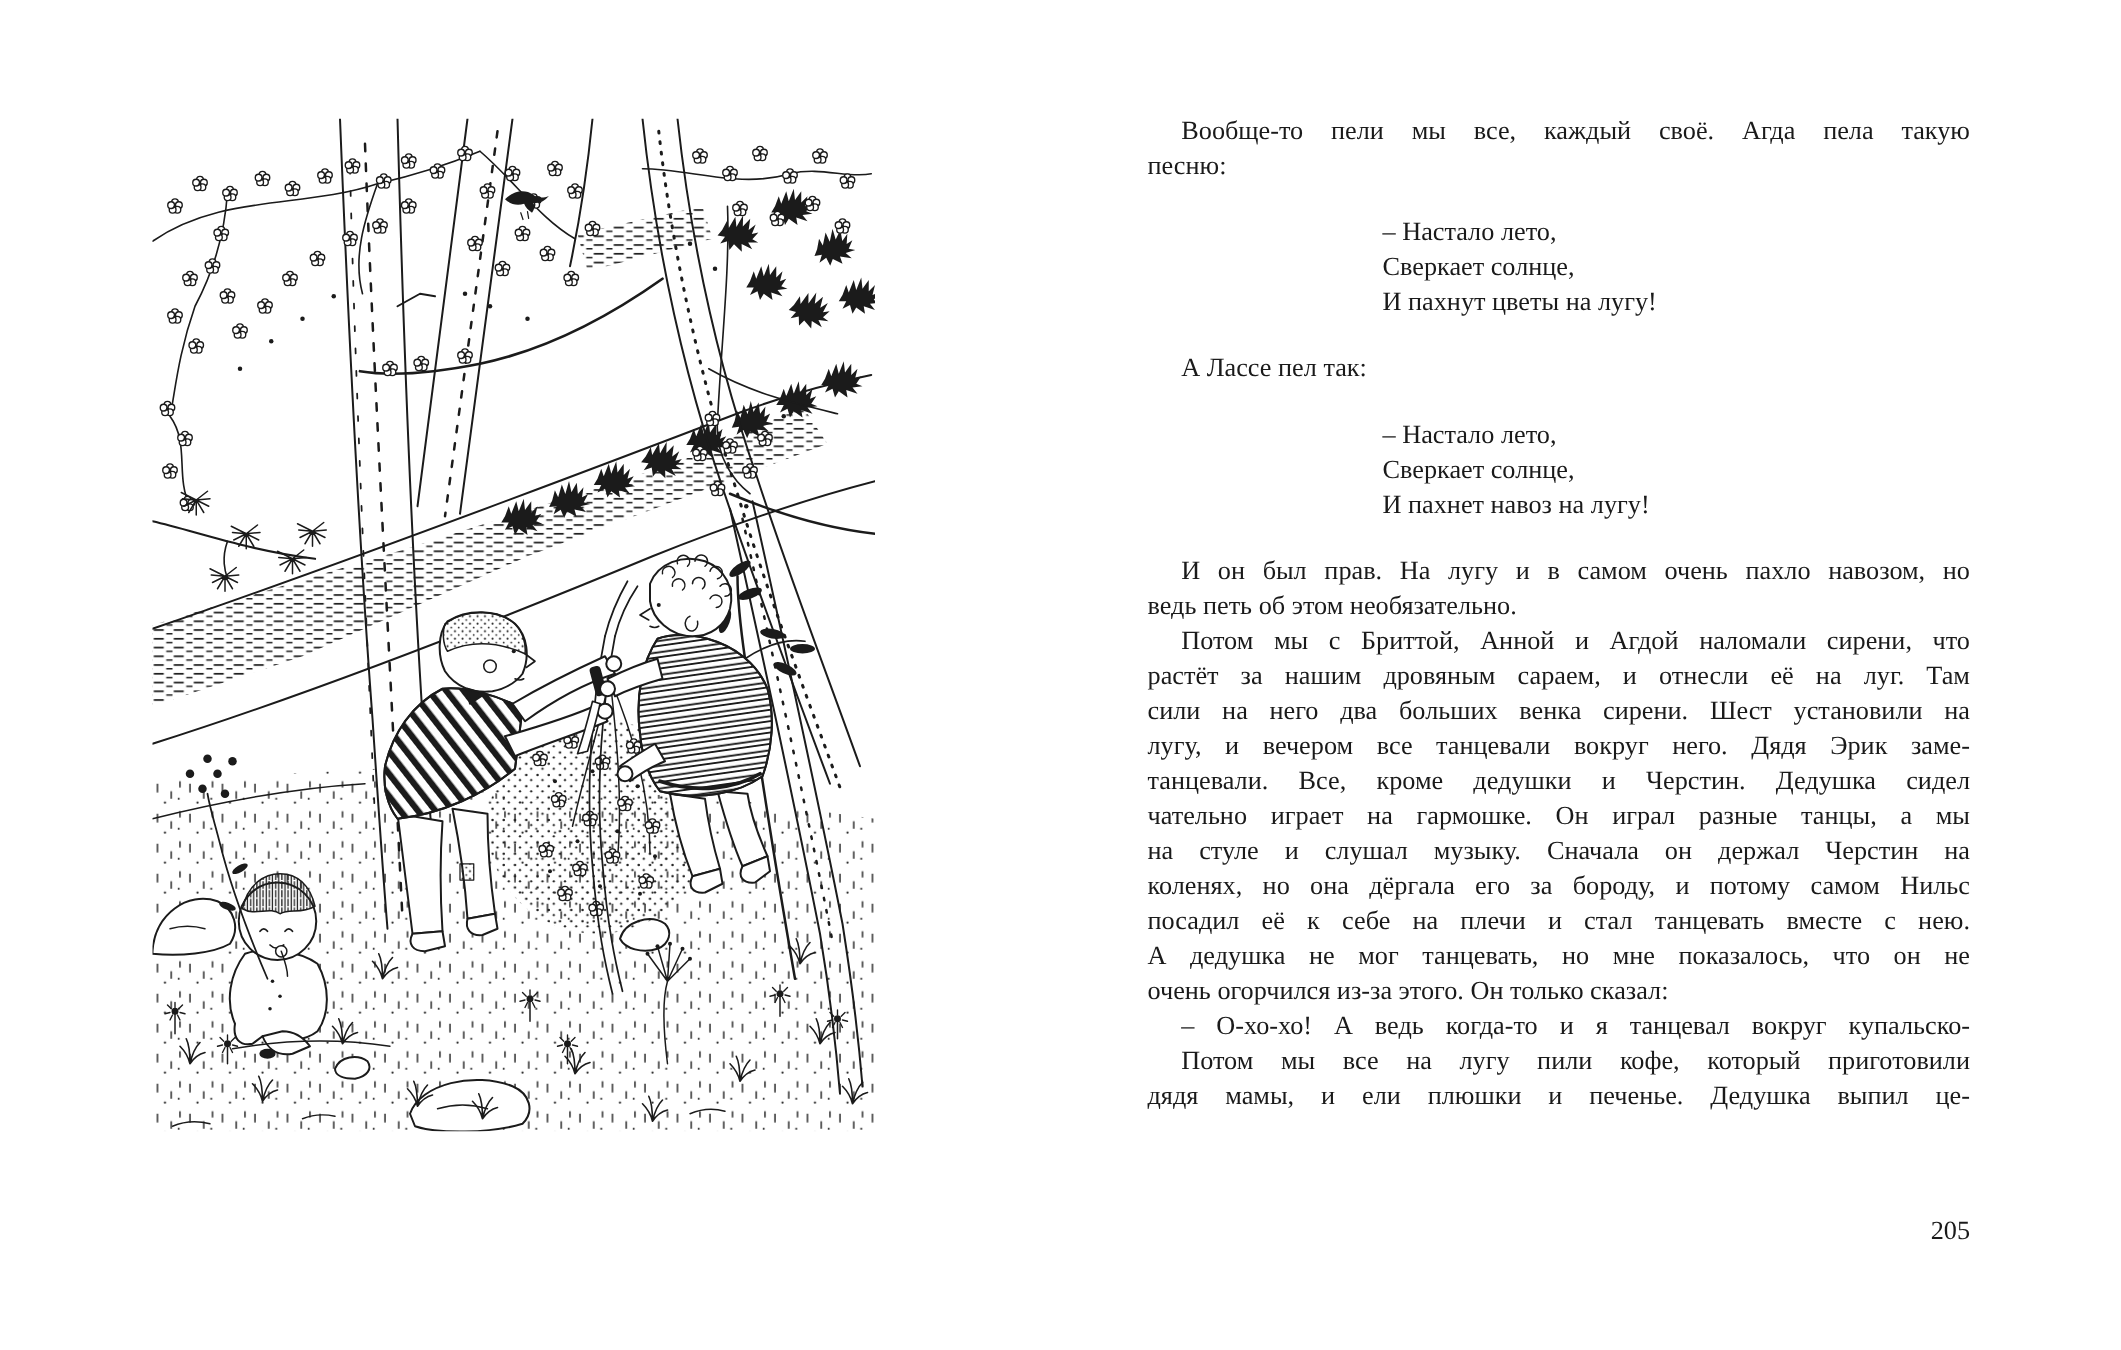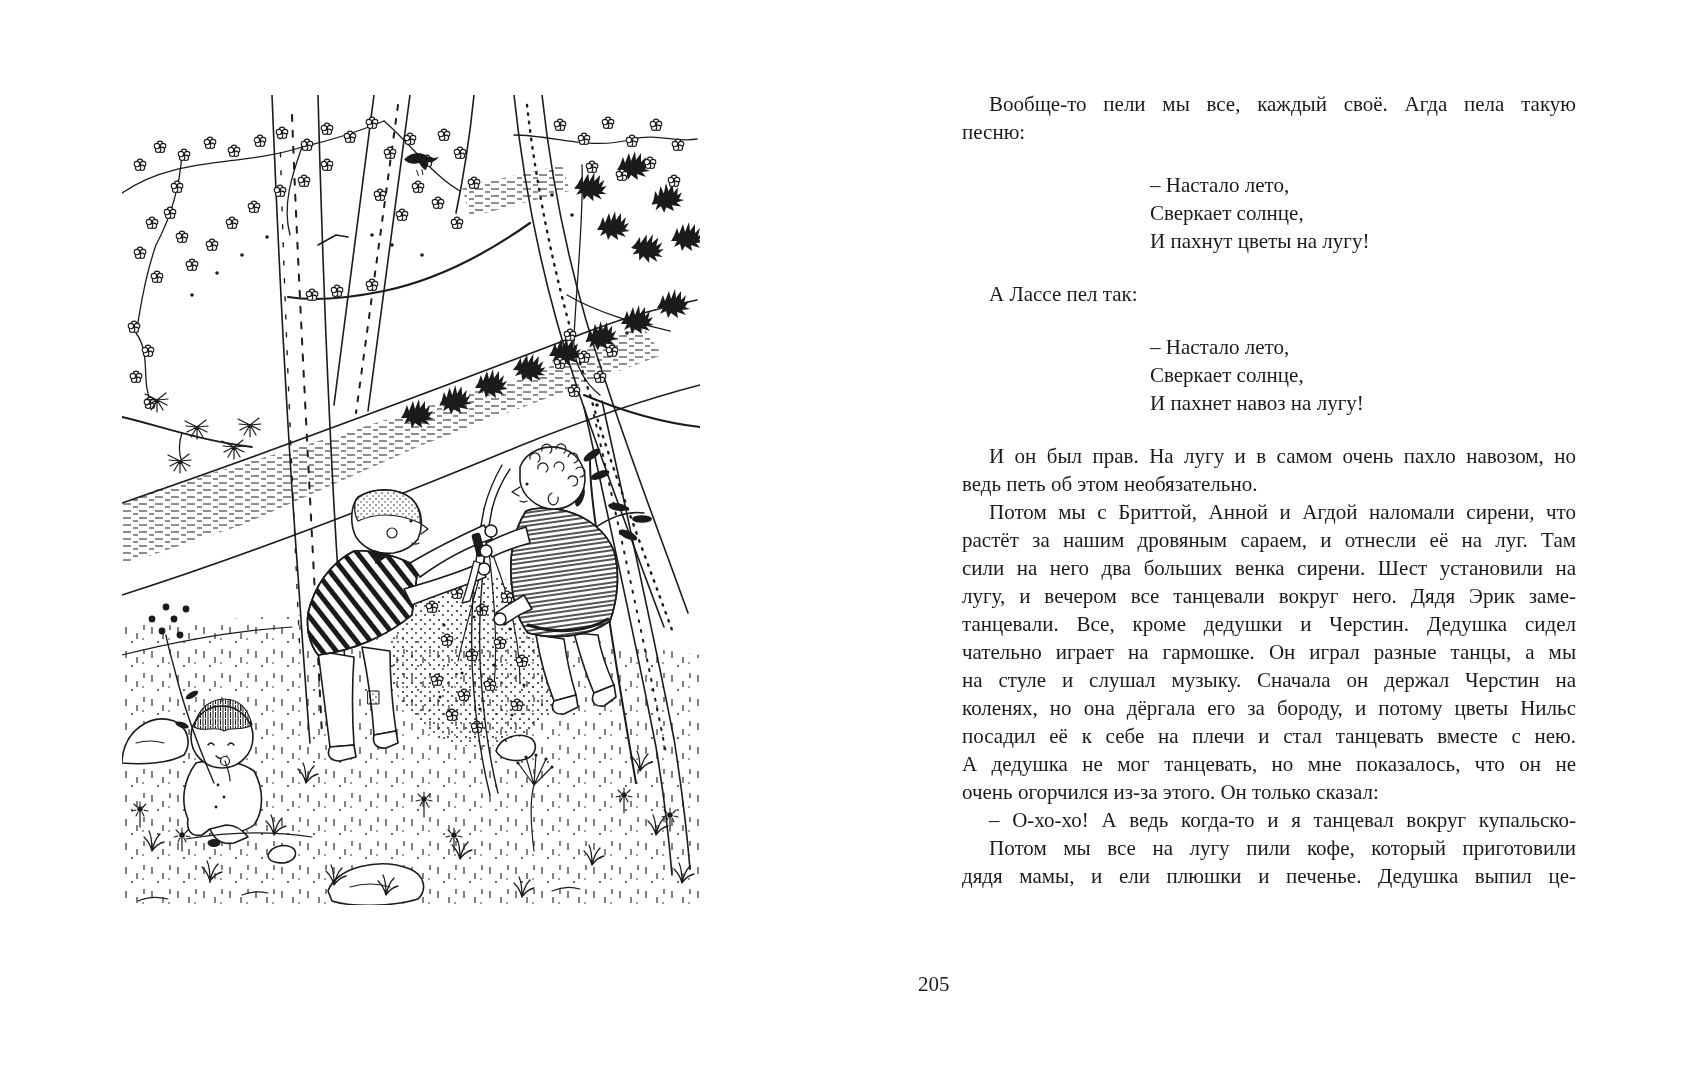--- a/index.html
+++ b/index.html
@@ -1,25 +1,25 @@
 <!DOCTYPE html>
 <html lang="ru"><head>
 <meta charset="utf-8">
 <style>
   html,body{margin:0;padding:0;background:#ffffff;}
   .stage{position:relative;width:1697px;height:1080px;background:#ffffff;overflow:hidden;
          font-family:"Liberation Serif","DejaVu Serif",serif;color:#1a1a1a;}
   .page-left{position:absolute;left:122px;top:95px;width:578px;height:810px;}
   .page-right{position:absolute;left:918px;top:90px;width:658px;}
-  .line{height:28px;line-height:28px;font-size:21px;white-space:nowrap;margin-left:44px;}
+  .line{height:28px;line-height:28px;font-size:21px;white-space:nowrap;}
   .line.fill{white-space:normal;text-align:justify;text-align-last:justify;}
   .line.indent{text-indent:27px;}
   .block.verse{margin:25px 0;}
   .block.verse .line{padding-left:188px;}
-  .page-number{position:absolute;left:918px;top:970px;width:658px;text-align:left;
+  .page-number{position:absolute;left:918px;top:970px;width:658px;text-align:right;
                font-size:21px;line-height:28px;}
   svg{display:block;}
 </style>
 </head>
 <body>
 
 <div class="stage">
 
   <div class="page-left">
     <svg viewBox="0 0 578 810" width="578" height="810">
@@ -416,21 +416,21 @@
           <div class="line">ведь петь об этом необязательно.</div>
         </div>
         <div class="block para">
           <div class="line indent fill">Потом мы с Бриттой, Анной и Агдой наломали сирени, что</div>
           <div class="line fill">растёт за нашим дровяным сараем, и отнесли её на луг. Там</div>
           <div class="line fill">сили на него два больших венка сирени. Шест установили на</div>
           <div class="line fill">лугу, и вечером все танцевали вокруг него. Дядя Эрик заме-</div>
           <div class="line fill">танцевали. Все, кроме дедушки и Черстин. Дедушка сидел</div>
           <div class="line fill">чательно играет на гармошке. Он играл разные танцы, а мы</div>
           <div class="line fill">на стуле и слушал музыку. Сначала он держал Черстин на</div>
-          <div class="line fill">коленях, но она дёргала его за бороду, и потому цветы Нильс</div>
+          <div class="line fill">коленях, но она дёргала его за бороду, и потому самом Нильс</div>
           <div class="line fill">посадил её к себе на плечи и стал танцевать вместе с нею.</div>
           <div class="line fill">А дедушка не мог танцевать, но мне показалось, что он не</div>
           <div class="line">очень огорчился из-за этого. Он только сказал:</div>
         </div>
         <div class="block para">
           <div class="line indent fill">– О-хо-хо! А ведь когда-то и я танцевал вокруг купальско-</div>
         </div>
         <div class="block para">
           <div class="line indent fill">Потом мы все на лугу пили кофе, который приготовили</div>
           <div class="line fill">дядя мамы, и ели плюшки и печенье. Дедушка выпил це-</div>

